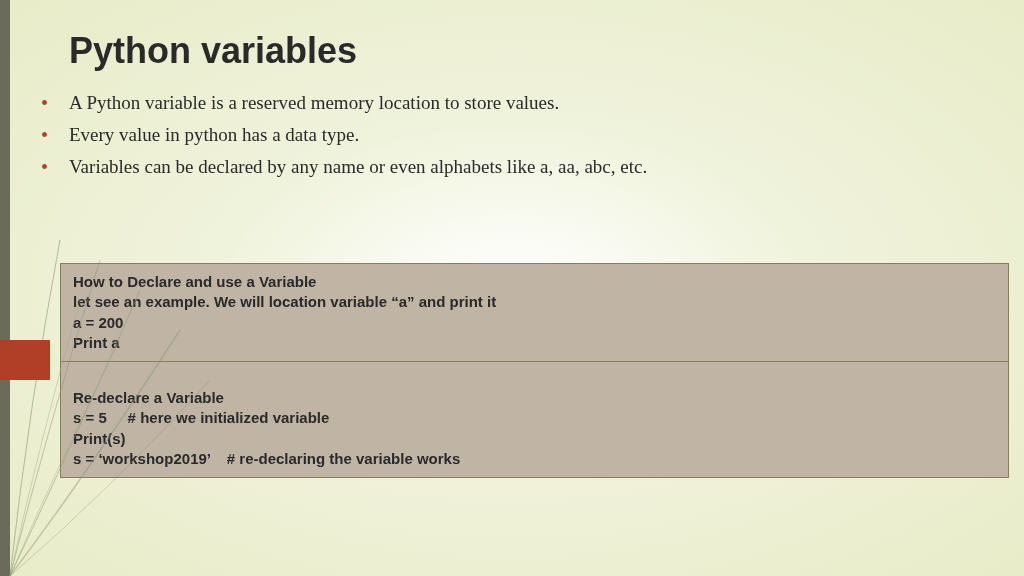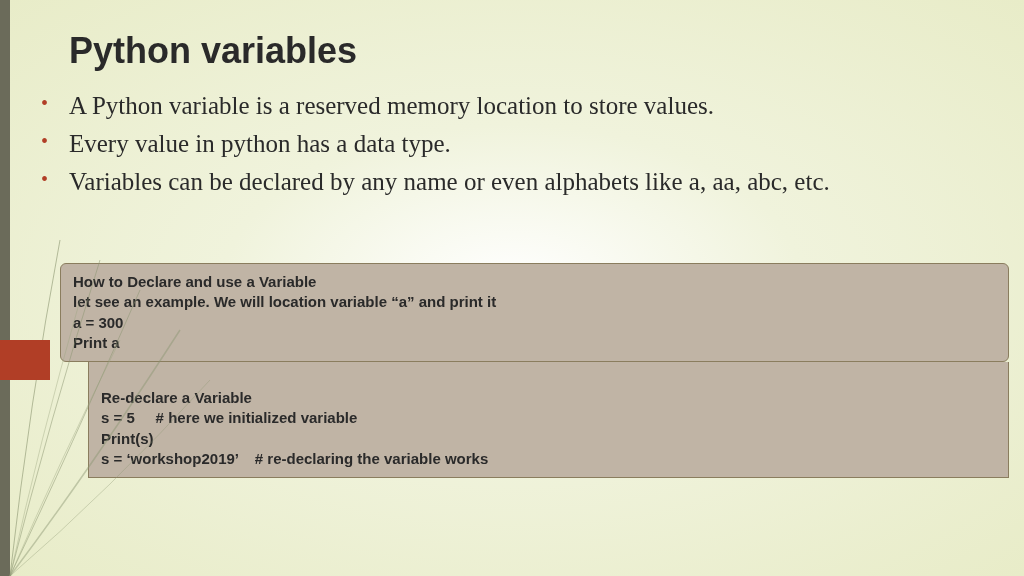--- a/index.html
+++ b/index.html
@@ -53,21 +53,21 @@
       color: #2a2a2a;
       margin-bottom: 20px;
     }
     .bullets {
       list-style: none;
       padding-left: 0;
       margin-left: -30px;
     }
     .bullets li {
       font-family: 'Times New Roman', serif;
-      font-size: 25px;
+      font-size: 19px;
       color: #2a2a2a;
       margin-bottom: 10px;
       position: relative;
       padding-left: 30px;
     }
     .bullets li::before {
       content: "•";
       color: #b13e26;
       position: absolute;
       left: 2px;
@@ -80,26 +80,24 @@
       right: 15px;
       top: 263px;
     }
     .code-box {
       background: #c0b4a5;
       border: 1px solid #8a7d5e;
       padding: 8px 12px;
     }
     .code-box:first-child {
       border-bottom: 1px solid #8a7d5e;
-      border-radius: 6px;
     }
     .code-box:last-child {
       border-top: none;
       margin-top: 0;
-      margin-left: 28px;
     }
     .code-line {
       font-family: Arial, sans-serif;
       font-weight: bold;
       font-size: 15px;
       color: #2a2a2a;
       line-height: 1.35;
       white-space: pre-wrap;
     }
     .spacer {
@@ -128,21 +126,21 @@
     <li>A Python variable is a reserved memory location to store values.</li>
     <li>Every value in python has a data type.</li>
     <li>Variables can be declared by any name or even alphabets like a, aa, abc, etc.</li>
   </ul>
 </div>
 
 <div class="code-boxes">
   <div class="code-box">
     <div class="code-line">How to Declare and use a Variable</div>
     <div class="code-line">let see an example. We will location variable “a” and print it</div>
-    <div class="code-line">a = 300</div>
+    <div class="code-line">a = 200</div>
     <div class="code-line">Print a</div>
   </div>
   <div class="code-box">
     <div class="spacer"></div>
     <div class="code-line">Re-declare a Variable</div>
     <div class="code-line">s = 5     # here we initialized variable</div>
     <div class="code-line">Print(s)</div>
     <div class="code-line">s = ‘workshop2019’    # re-declaring the variable works</div>
   </div>
 </div>

